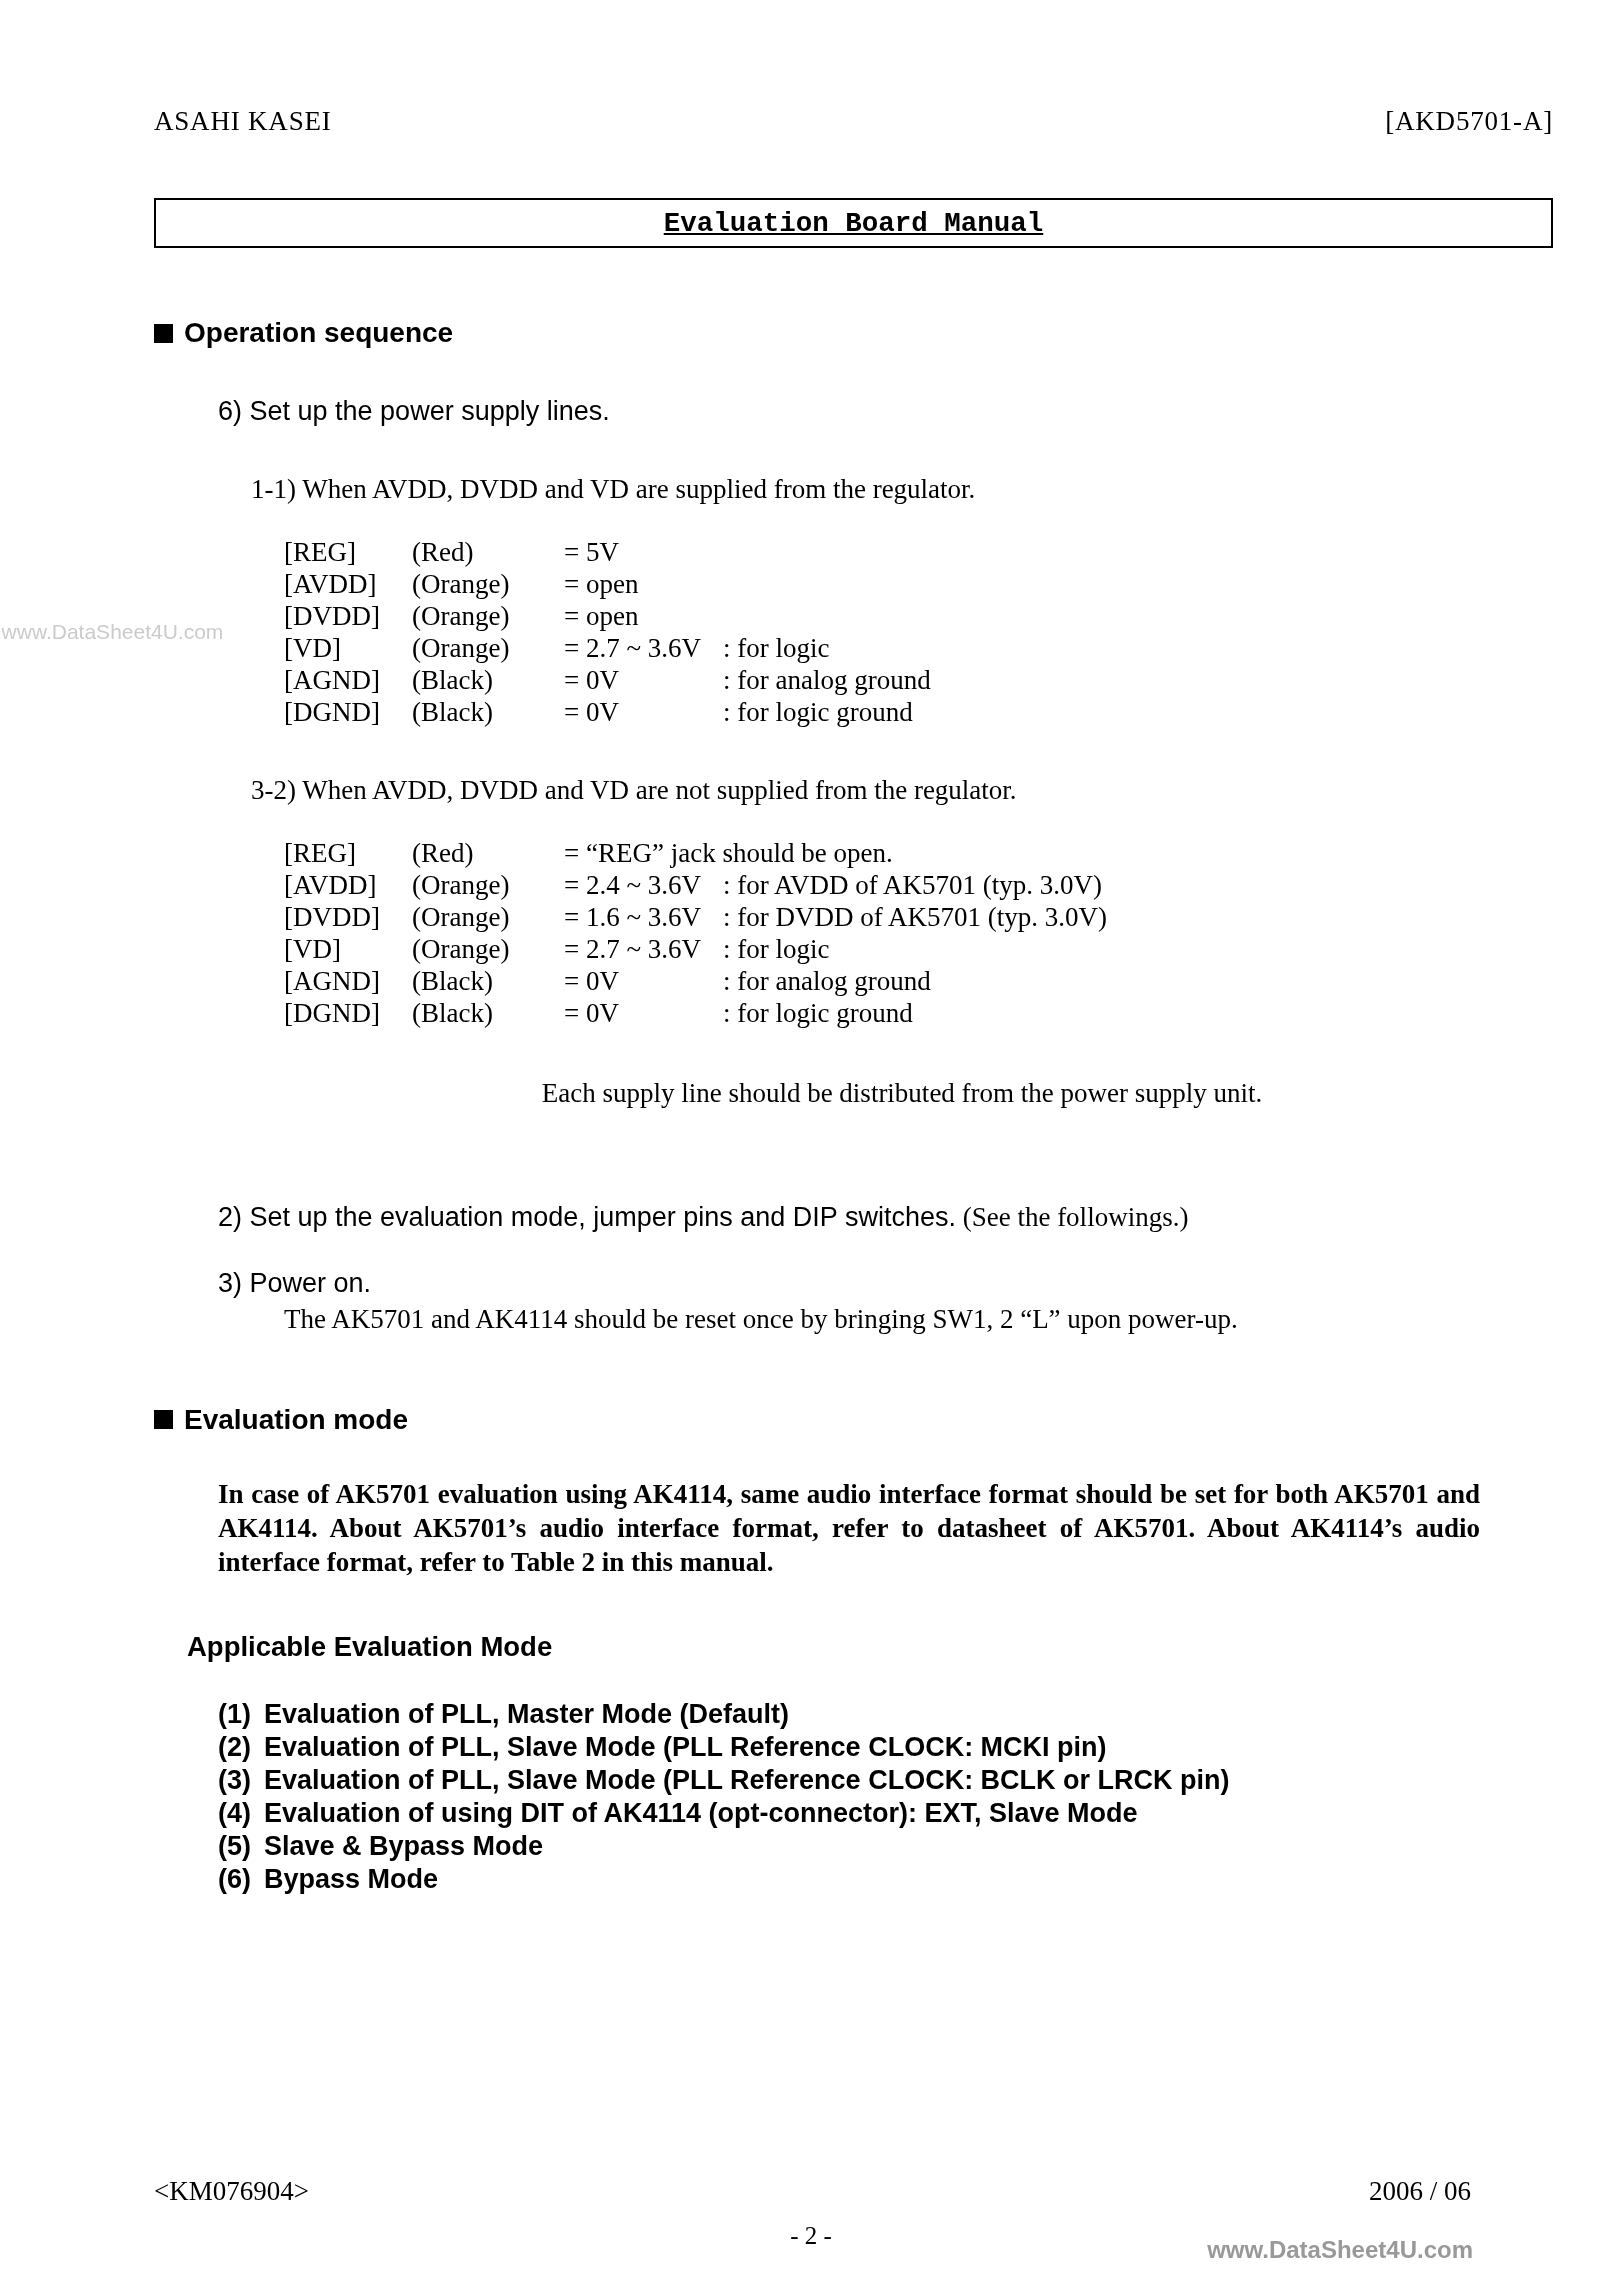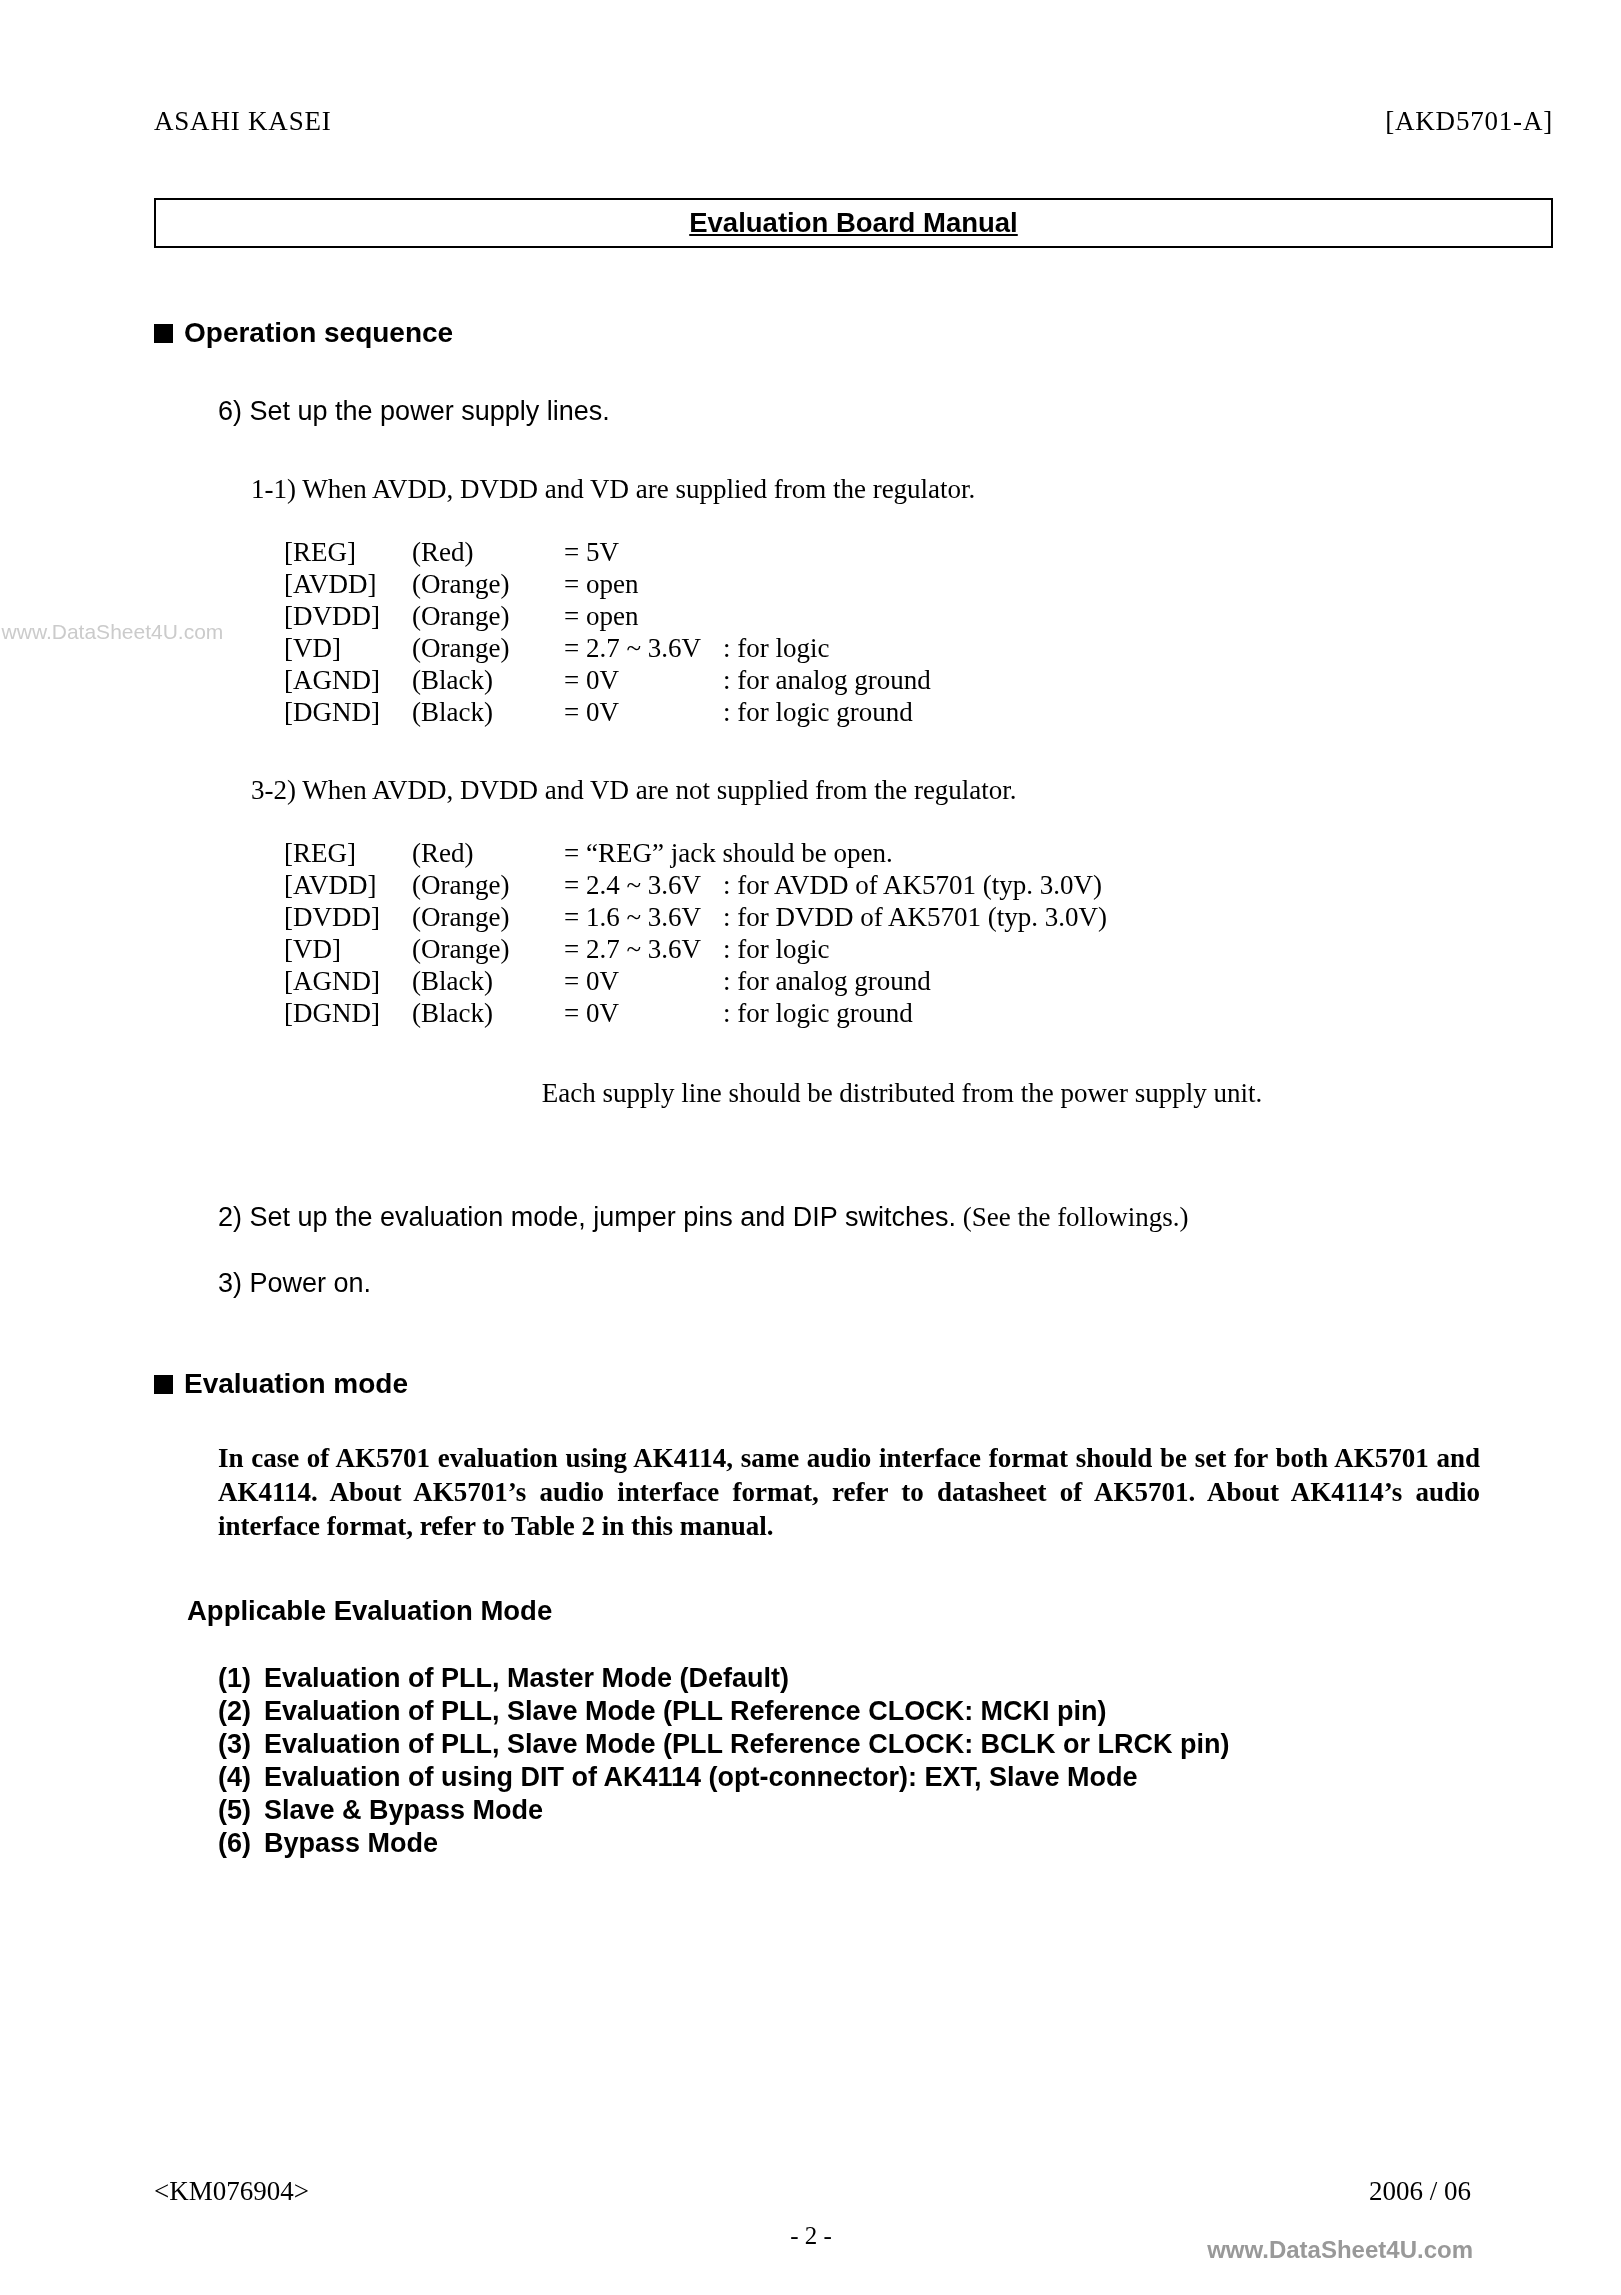--- a/index.html
+++ b/index.html
@@ -25,21 +25,21 @@
 
   .title-box {
     margin-top: 61px;
     border: 2.4px solid #000;
     height: 50px;
     display: flex;
     align-items: center;
     justify-content: center;
   }
   .title-box .title {
-    font-family: Liberation Sans, sans-serif;
+    font-family: Liberation Mono, monospace;
     font-weight: bold;
     font-size: 27.5px;
     text-decoration: underline;
   }
 
   .sec-heading {
     margin-top: 69px;
     font-family: "Liberation Sans", sans-serif;
     font-weight: bold;
     font-size: 28px;
@@ -264,20 +264,21 @@
     </div>
 
     <div class="note-line">Each supply line should be distributed from the power supply unit.</div>
 
     <div class="step step2">
       <span>2) Set up the evaluation mode, jumper pins and DIP switches.</span><span class="serif-inline"> (See the followings.)</span>
     </div>
 
     <div class="step step3">3) Power on.</div>
 
+    <div class="step3-detail">The AK5701 and AK4114 should be reset once by bringing SW1, 2 “L” upon power-up.</div>
 
     <div class="sec-heading">
       <span class="sq"></span>
       <span>Evaluation mode</span>
     </div>
 
     <div class="intro">In case of AK5701 evaluation using AK4114, same audio interface format should be set for both AK5701 and AK4114. About AK5701’s audio interface format, refer to datasheet of AK5701. About AK4114’s audio interface format, refer to Table 2 in this manual.</div>
 
     <div class="subheading">Applicable Evaluation Mode</div>
 

